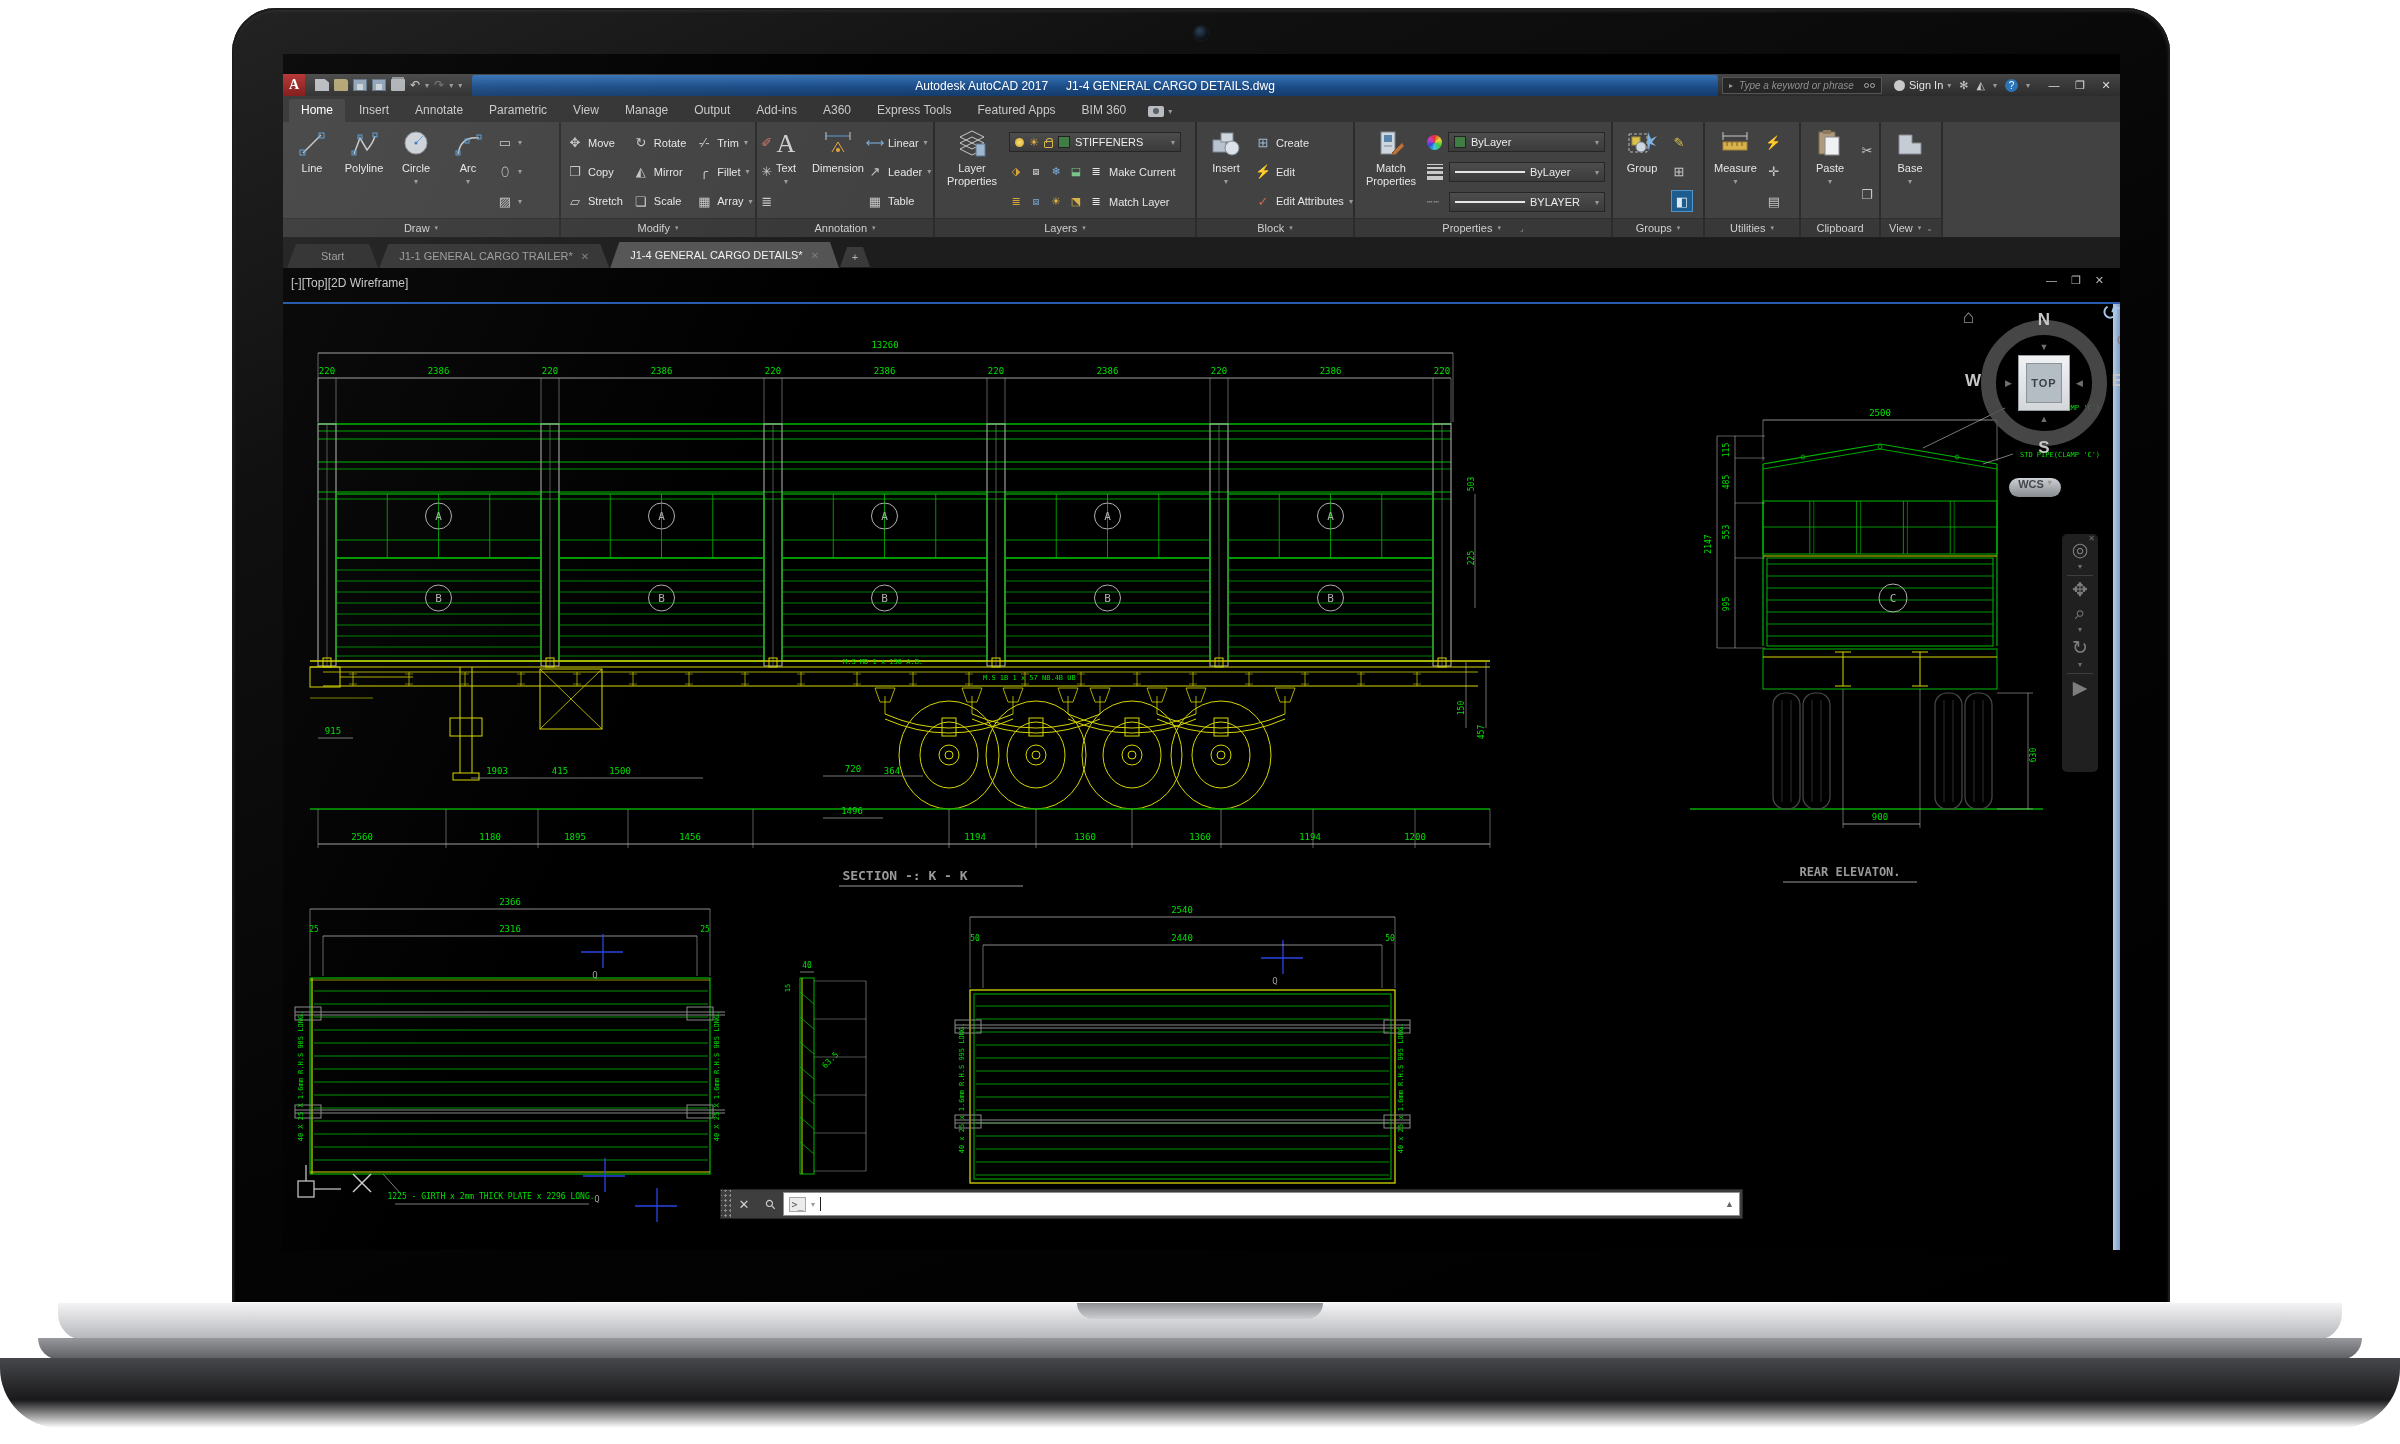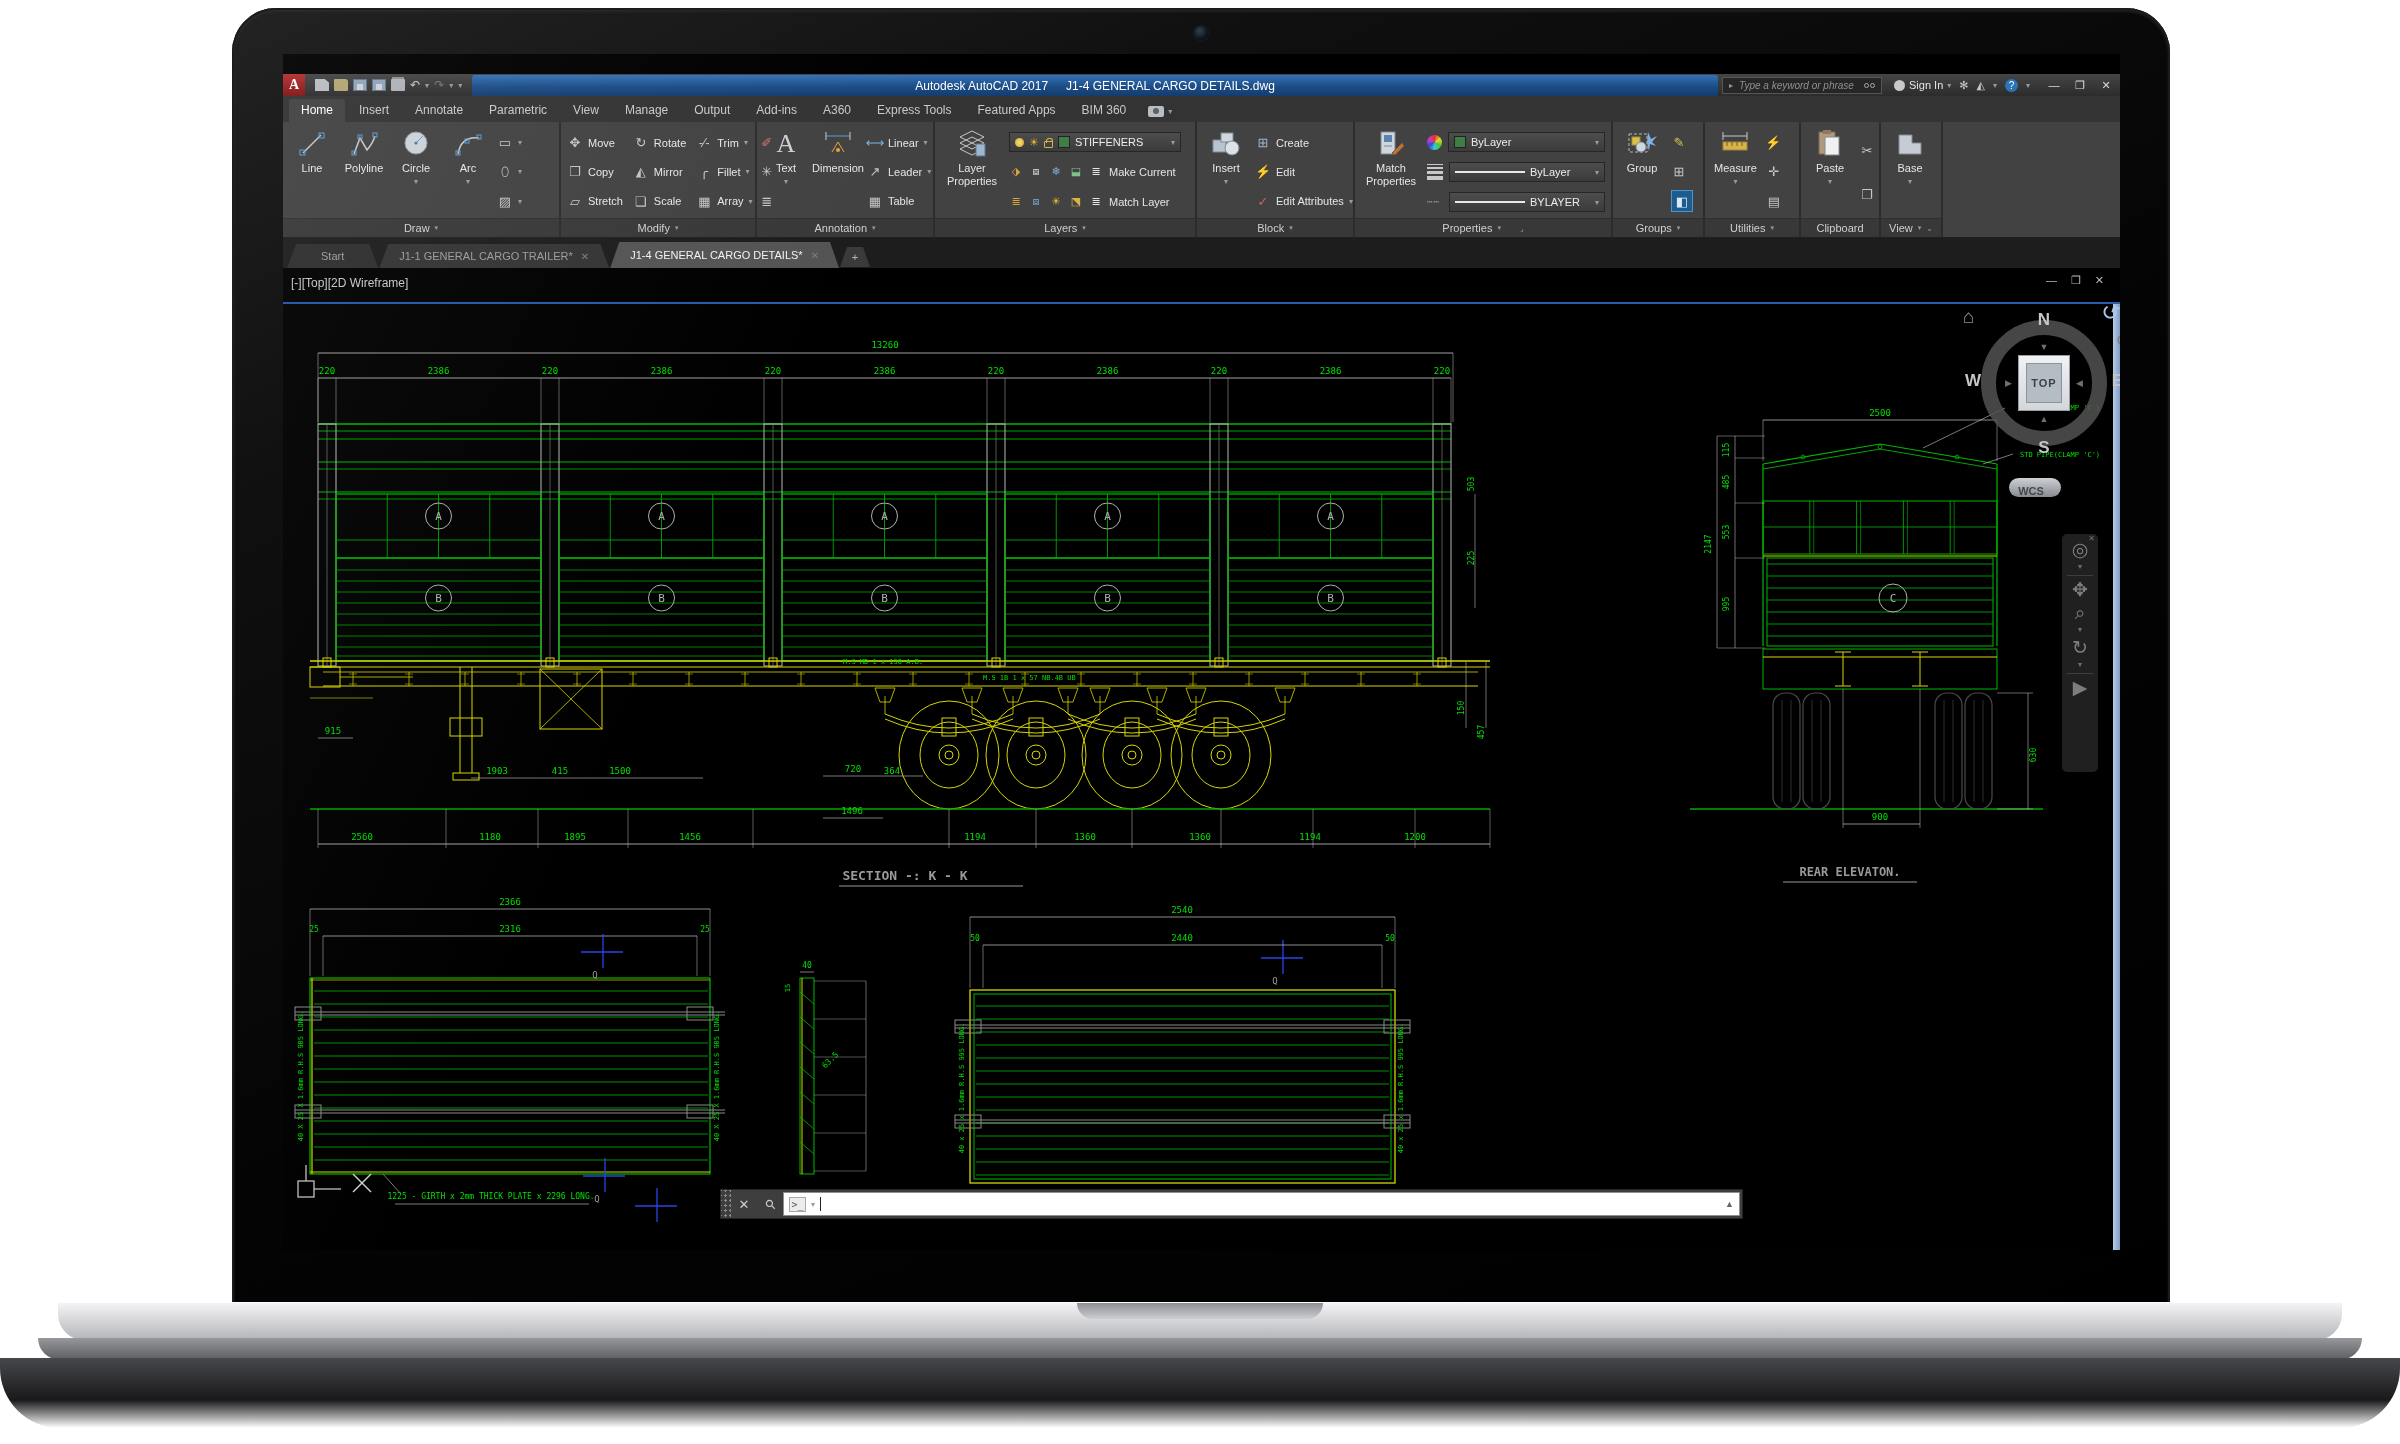--- a/index.html
+++ b/index.html
@@ -106,21 +106,21 @@
 .vc-s{left:50%;bottom:-8px;transform:translateX(-50%)}
 .vc-w{left:-12px;top:50%;transform:translateY(-58%)}
 .vc-e{right:-12px;top:50%;transform:translateY(-58%)}
 .vc-tile{position:absolute;left:50%;top:50%;transform:translate(-50%,-50%);width:52px;height:56px;background:linear-gradient(#f1f2f4,#d4d7da);border:1px solid #979da3;display:flex;align-items:center;just-content:center;align-items:center;justify-content:center;z-index:3}
 .vc-tile i{position:absolute;inset:7px;background:#b4bcc4;border:1px solid #8b939b}
 .vc-tile b{position:relative;z-index:2;font-size:11px;color:#3b4147;letter-spacing:1px}
 .vc-arr{position:absolute;color:#6f6f6f;font-size:9px;z-index:2}
 .vc-home{position:absolute;left:-14px;top:-10px;color:#8f8f8f;font-size:19px}
 .vc-orb1{position:absolute;right:-8px;top:-16px;color:#a7c8ea;font-size:22px;transform:rotate(18deg)}
 .vc-orb2{position:absolute;right:-20px;top:12px;color:#7f7f7f;font-size:19px;transform:rotate(140deg)}
-.vc-wcs{position:absolute;left:32px;top:162px;width:52px;height:19px;border-radius:10px;background:linear-gradient(#cdd0d4,#878b90);display:flex;align-items:flex-end;justify-content:center;gap:4px;color:#43484d;font-size:11px;font-weight:bold}
+.vc-wcs{position:absolute;left:32px;top:162px;width:52px;height:19px;border-radius:10px;background:linear-gradient(#cdd0d4,#878b90);display:flex;align-items:flex-start;justify-content:center;gap:4px;color:#43484d;font-size:11px;font-weight:bold}
 
 
 .navbar{position:absolute;left:1779px;top:266px;width:36px;height:238px;background:rgba(70,70,70,.45);border-radius:5px;display:flex;flex-direction:column;align-items:center;padding:6px 0 4px;gap:4px;color:#9c9c9c;z-index:4}
 .navbar .nx{position:absolute;right:3px;top:1px;font-size:8px;color:#8a8a8a}
 .navbar span{opacity:.75;line-height:1}
 .nv-big{font-size:19px}
 .nv-sm{font-size:8px;color:#8a8a8a}
 .nv-div{width:26px;height:1px;background:rgba(255,255,255,.18)}
 
 

